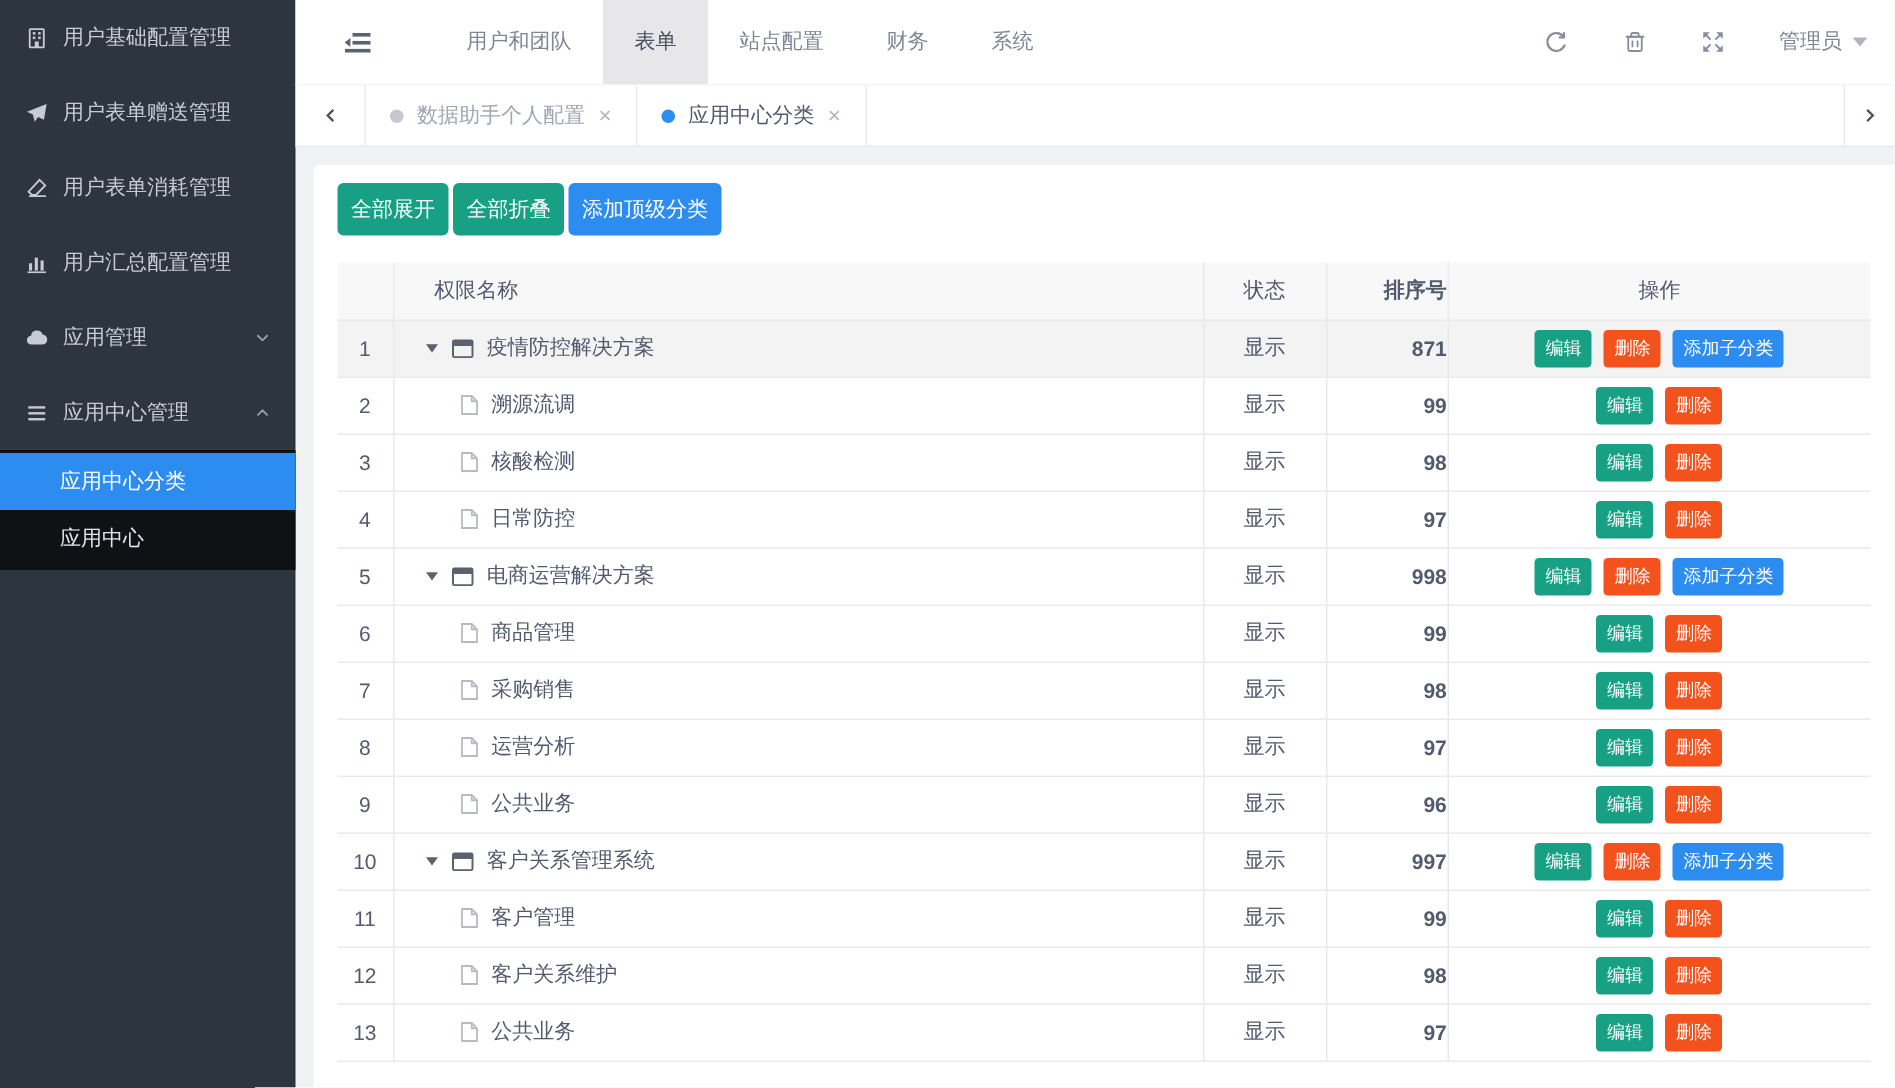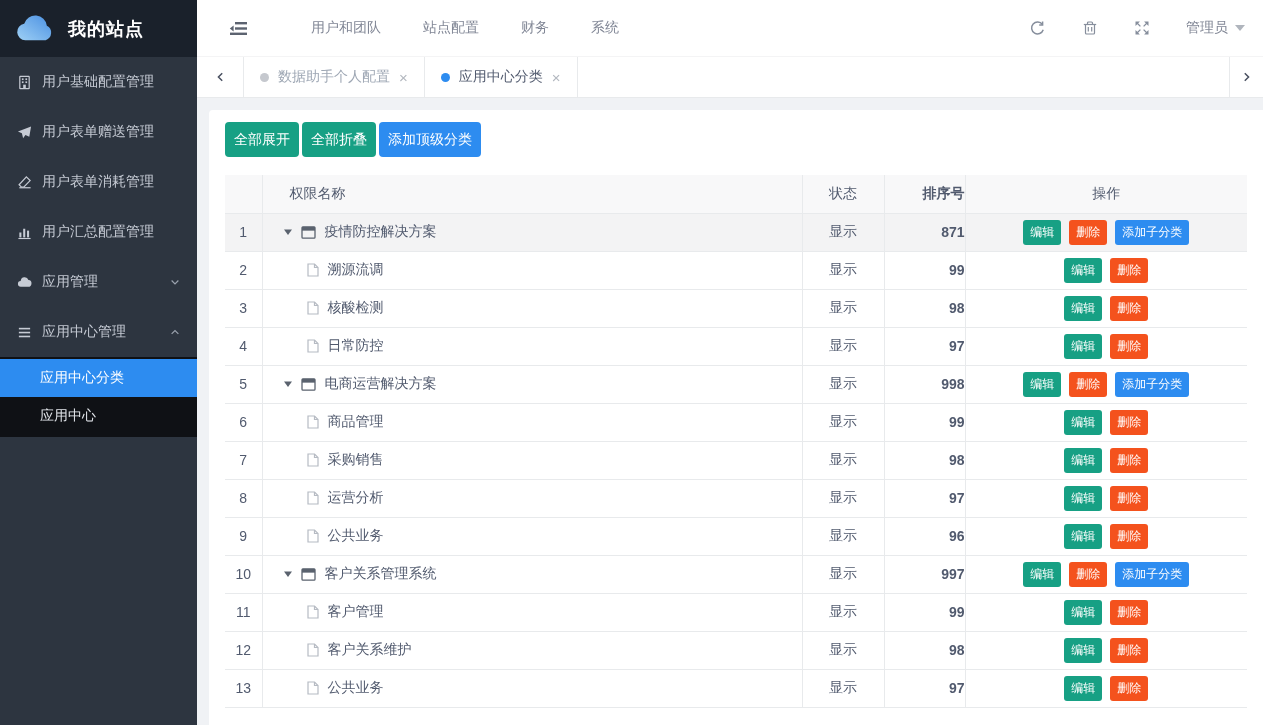--- a/index.html
+++ b/index.html
@@ -70,34 +70,20 @@
   .child-indent { display:inline-block; width:24px; flex:0 0 24px; }
   .act-btn { border:none; border-radius:3px; color:#ffffff; font-size:12px; padding:4px 7px; margin:0 4px; cursor:pointer; font-family:inherit; }
   .act-green  { background:#17a084; }
   .act-orange { background:#f4521d; }
   .act-blue   { background:#2d8cf0; }
 </style>
 </head>
 <body>
 
 <aside class="sidebar">
-  <div class="logo">
-    <span style="display:flex;">
-      <svg width="46" height="31" viewBox="0 0 46 32">
-        <defs>
-          <linearGradient id="lg" x1="0" y1="1" x2="1" y2="0">
-            <stop offset="0" stop-color="#9ed0f5"></stop>
-              <stop offset="1" stop-color="#4a90e2"></stop>
-          </linearGradient>
-        </defs>
-        <path d="M12 28a8.5 8.5 0 0 1-1.2-16.9A12 12 0 0 1 34.2 13.2 8 8 0 0 1 33 28z" fill="url(#lg)"></path>
-      </svg>
-    </span>
-    <span class="logo-title">我的站点</span>
-  </div>
   <div id="sidebar-menu">
       <div class="side-item">
         <span class="side-icon">
           <svg width="15" height="15" viewBox="0 0 16 16" fill="none">
             <rect x="3" y="1.5" width="10" height="13" rx="0.5" stroke="currentColor" stroke-width="1.3"></rect>
             <rect x="5.2" y="3.6" width="1.8" height="1.8" fill="currentColor"></rect>
             <rect x="9" y="3.6" width="1.8" height="1.8" fill="currentColor"></rect>
             <rect x="5.2" y="6.8" width="1.8" height="1.8" fill="currentColor"></rect>
             <rect x="9" y="6.8" width="1.8" height="1.8" fill="currentColor"></rect>
             <rect x="6.6" y="10.3" width="2.8" height="4.2" fill="currentColor"></rect>
@@ -179,20 +165,23 @@
       <svg width="19" height="15" viewBox="0 0 19 15" fill="#5c6370">
         <rect x="6" y="1" width="12" height="2.4"></rect>
           <rect x="6" y="6.3" width="12" height="2.4"></rect>
         <rect x="1" y="11.6" width="17" height="2.4"></rect>
           <path d="M4.6 4.4v6L0.8 7.4z"></path>
       </svg>
     </span>
     <nav class="nav-menu" id="nav-menu">
         <div class="nav-item">
           <span>用户和团队</span>
+        </div>
+        <div class="nav-item active">
+          <span>表单</span>
         </div>
         <div class="nav-item">
           <span>站点配置</span>
         </div>
         <div class="nav-item">
           <span>财务</span>
         </div>
         <div class="nav-item">
           <span>系统</span>
         </div>

